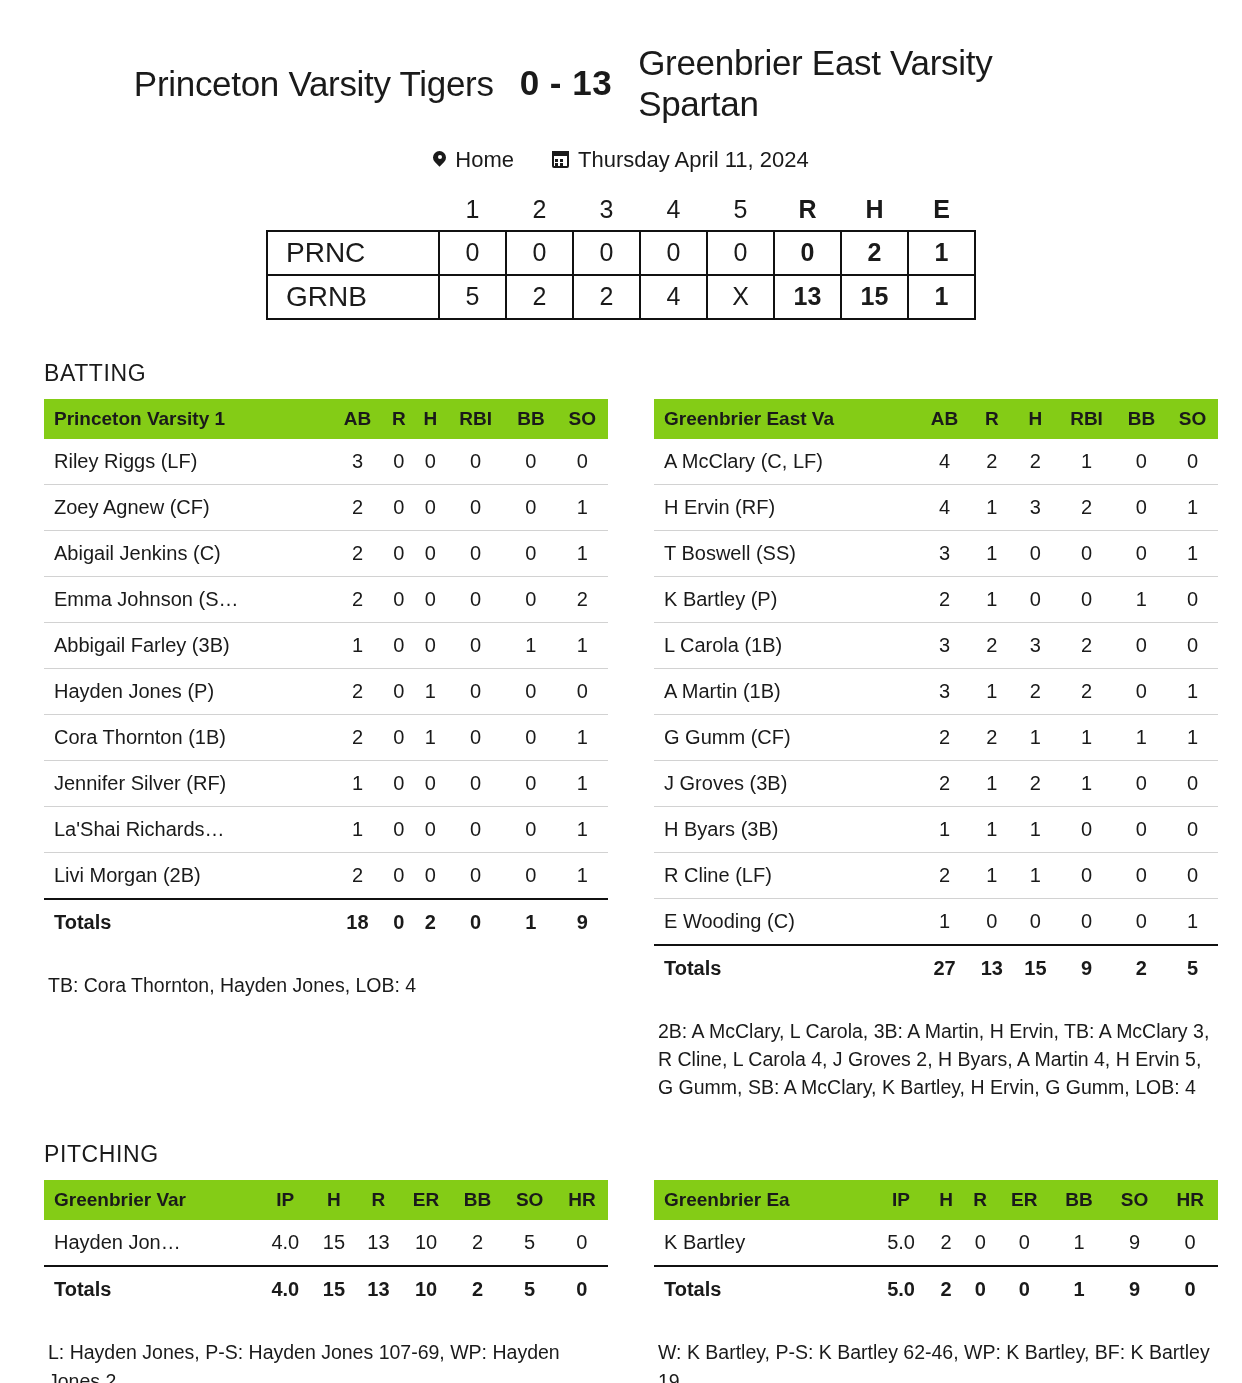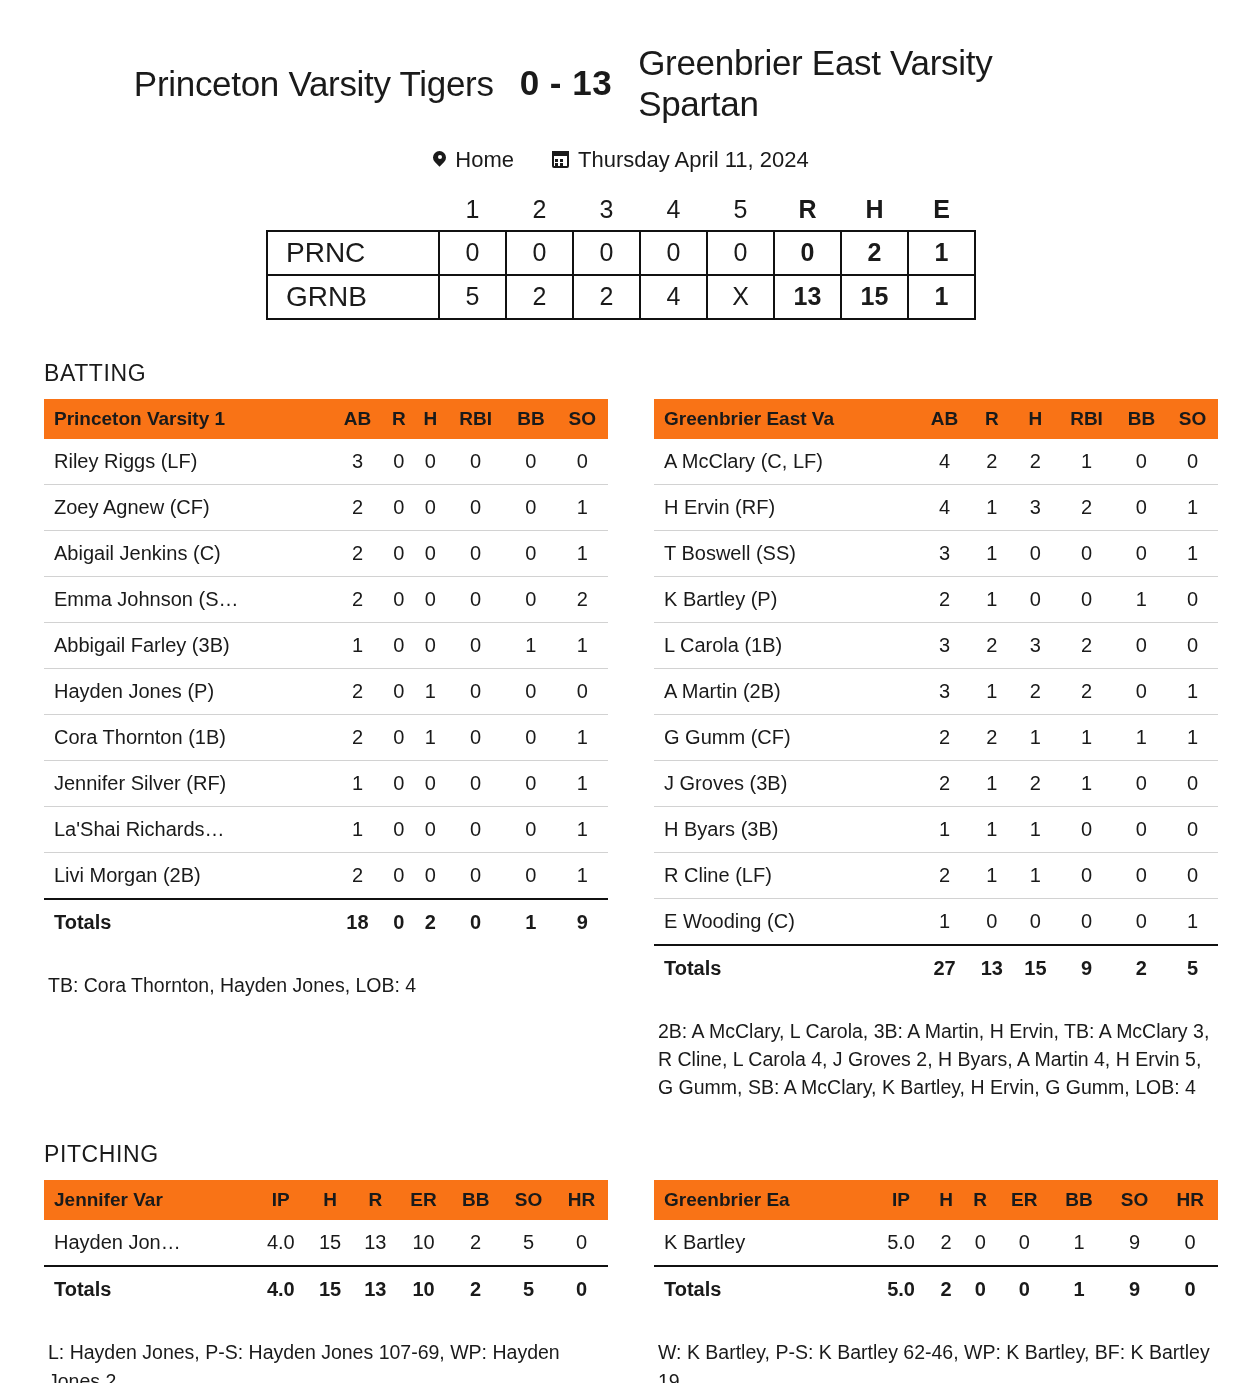--- a/index.html
+++ b/index.html
@@ -96,21 +96,21 @@
     padding: 0 24px 0 44px;
   }
   .col { width: 565px; }
 
   table.stats {
     width: 100%;
     border-collapse: collapse;
     font-size: 20px;
   }
   table.stats thead th {
-    background: #f97316;
+    background: #84cc16;
     font-weight: 700;
     font-size: 19px;
     padding: 9px 4px;
     text-align: center;
     white-space: nowrap;
     overflow: hidden;
   }
   table.stats thead th.nm {
     text-align: left;
     padding-left: 10px;
@@ -381,21 +381,21 @@
           <tr>
             <td class="nm">L Carola (1B)</td>
             <td>3</td>
             <td>2</td>
             <td>3</td>
             <td>2</td>
             <td>0</td>
             <td>0</td>
           </tr>
           <tr>
-            <td class="nm">A Martin (2B)</td>
+            <td class="nm">A Martin (1B)</td>
             <td>3</td>
             <td>1</td>
             <td>2</td>
             <td>2</td>
             <td>0</td>
             <td>1</td>
           </tr>
           <tr>
             <td class="nm">G Gumm (CF)</td>
             <td>2</td>
@@ -455,21 +455,21 @@
     <div class="notes"><b>2B:</b><span> A McClary, L Carola, </span><b>3B:</b><span> A Martin, H Ervin, </span><b>TB:</b><span> A McClary 3, R Cline, L Carola 4, J Groves 2, H Byars, A Martin 4, H Ervin 5, G Gumm, </span><b>SB:</b><span> A McClary, K Bartley, H Ervin, G Gumm, </span><b>LOB:</b><span> 4</span></div>
   </div>
 </div>
 
 <div class="section-title">PITCHING</div>
 <div class="cols">
   <div class="col pitch-col">
     <table class="stats">
       <thead>
         <tr>
-          <th class="nm">Jennifer Var</th>
+          <th class="nm">Greenbrier Var</th>
           <th>IP</th>
           <th>H</th>
           <th>R</th>
           <th>ER</th>
           <th>BB</th>
           <th>SO</th>
           <th>HR</th>
         </tr>
       </thead>
       <tbody>

